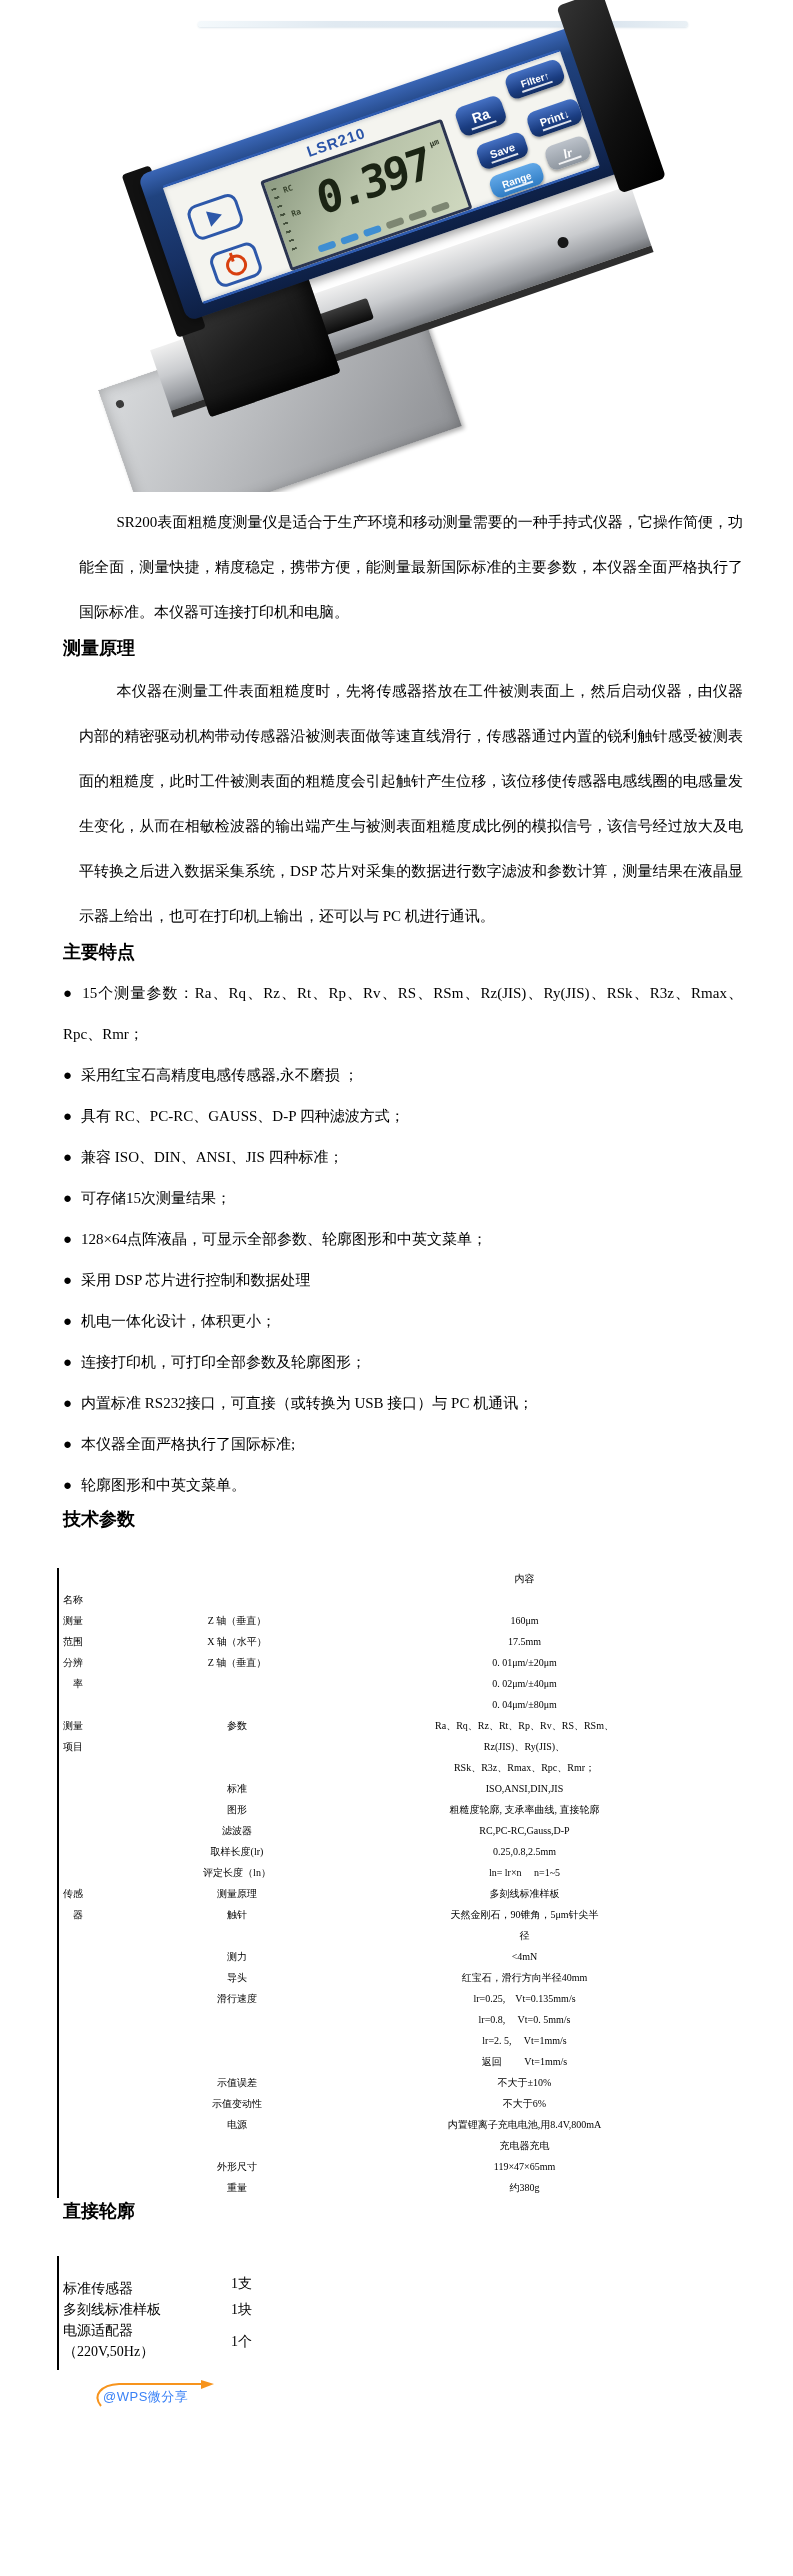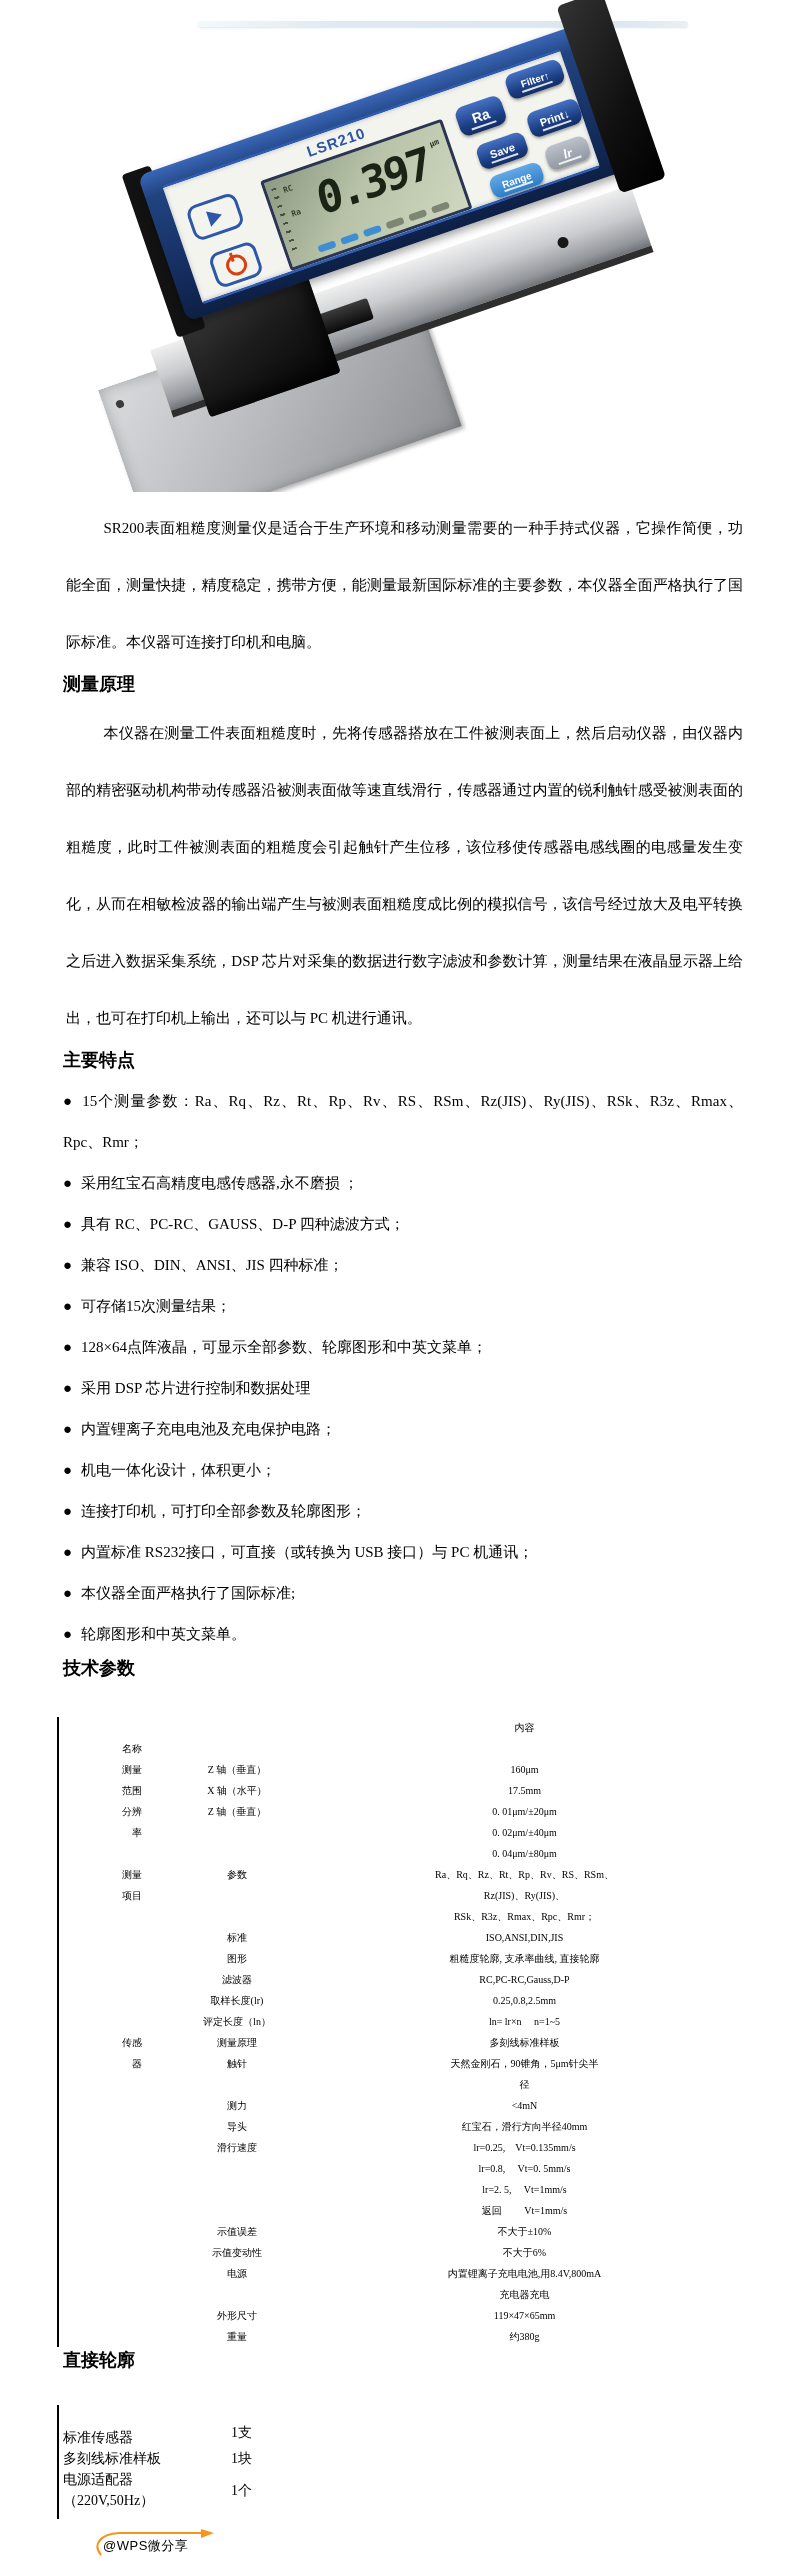--- a/index.html
+++ b/index.html
@@ -63,38 +63,38 @@
   .pos-range{left:310px;top:96px;width:54px;height:23px;font-size:10px;}
   .pos-lr{left:372px;top:86px;width:44px;height:25px;font-size:13px;}
   
   .content{margin:0 50px 0 63px;}
   h2.sec{font:700 18px "Liberation Sans",sans-serif;margin:0;line-height:26px;}
   .h-overview{margin-top:10px;}
   .h-principle{margin-top:2px;}
   .h-features{margin-top:0;}
   .h-tech{margin-top:6px;}
   .h-config{margin-top:22px;}
-  p.body{font-size:15px;line-height:57px;text-align:justify;text-indent:2.5em;margin:8px 0 0 3px;}
+  p.body{font-size:15px;line-height:45px;text-align:justify;text-indent:2.5em;margin:8px 0 0 16px;}
   .features-list{margin-top:8px;}
   .feature-item{font-size:15px;line-height:41px;text-align:justify;}
   .feature-item .bullet{font-size:15px;margin-right:9px;}
   
   .tech-table{margin:36px 0 0 -6px;width:660px;border-left:2px solid #000;
      display:grid;grid-template-columns:83px 190px 385px;font-size:10px;line-height:21px;}
   .tech-table .cell{white-space:pre-wrap;}
-  .tech-table .c1{text-align:right;padding-left:4px;}
+  .tech-table .c1{text-align:left;padding-left:4px;}
   .tech-table .c2{text-align:center;}
   .tech-table .c3{text-align:center;}
   
   .config-table{margin:32px 0 0 -6px;width:320px;border-left:2px solid #000;padding:12px 0 8px 0;font-size:14px;}
   .config-row{display:flex;align-items:center;line-height:21px;}
   .config-row .cfg-label{width:168px;padding-left:4px;white-space:pre-line;}
   .config-row:first-child .cfg-label{padding-top:10px;}
   .watermark{position:relative;margin:10px 0 0 28px;height:30px;}
-  .watermark .wm-text{position:absolute;left:12px;top:8px;color:#000000;font:13px "Liberation Sans",sans-serif;letter-spacing:.5px;}
+  .watermark .wm-text{position:absolute;left:12px;top:8px;color:#3b82f6;font:13px "Liberation Sans",sans-serif;letter-spacing:.5px;}
   .watermark svg{position:absolute;left:0;top:0;}
 </style>
 </head>
 <body>
 
 <div class="page">
 
   <div class="photo">
     <div class="top-divider"></div>
     <div class="dev-wrap">
@@ -152,21 +152,20 @@
 
     <h2 class="sec h-features">主要特点</h2>
     <div class="features-list">
         <div class="feature-item"><span class="bullet">●</span><span>15个测量参数：Ra、Rq、Rz、Rt、Rp、Rv、RS、RSm、Rz(JIS)、Ry(JIS)、RSk、R3z、Rmax、Rpc、Rmr；</span></div>
         <div class="feature-item"><span class="bullet">●</span><span>采用红宝石高精度电感传感器,永不磨损 ；</span></div>
         <div class="feature-item"><span class="bullet">●</span><span>具有 RC、PC-RC、GAUSS、D-P 四种滤波方式；</span></div>
         <div class="feature-item"><span class="bullet">●</span><span>兼容 ISO、DIN、ANSI、JIS 四种标准；</span></div>
         <div class="feature-item"><span class="bullet">●</span><span>可存储15次测量结果；</span></div>
         <div class="feature-item"><span class="bullet">●</span><span>128×64点阵液晶，可显示全部参数、轮廓图形和中英文菜单；</span></div>
         <div class="feature-item"><span class="bullet">●</span><span>采用 DSP 芯片进行控制和数据处理</span></div>
-        <div class="feature-item"><span class="bullet">●</span><span>内置锂离子充电电池及充电保护电路；</span></div>
         <div class="feature-item"><span class="bullet">●</span><span>机电一体化设计，体积更小；</span></div>
         <div class="feature-item"><span class="bullet">●</span><span>连接打印机，可打印全部参数及轮廓图形；</span></div>
         <div class="feature-item"><span class="bullet">●</span><span>内置标准 RS232接口，可直接（或转换为 USB 接口）与 PC 机通讯；</span></div>
         <div class="feature-item"><span class="bullet">●</span><span>本仪器全面严格执行了国际标准;</span></div>
         <div class="feature-item"><span class="bullet">●</span><span>轮廓图形和中英文菜单。</span></div>
       </div>
 
     <h2 class="sec h-tech">技术参数</h2>
     <div class="tech-table">
         <div class="cell c1"></div>

